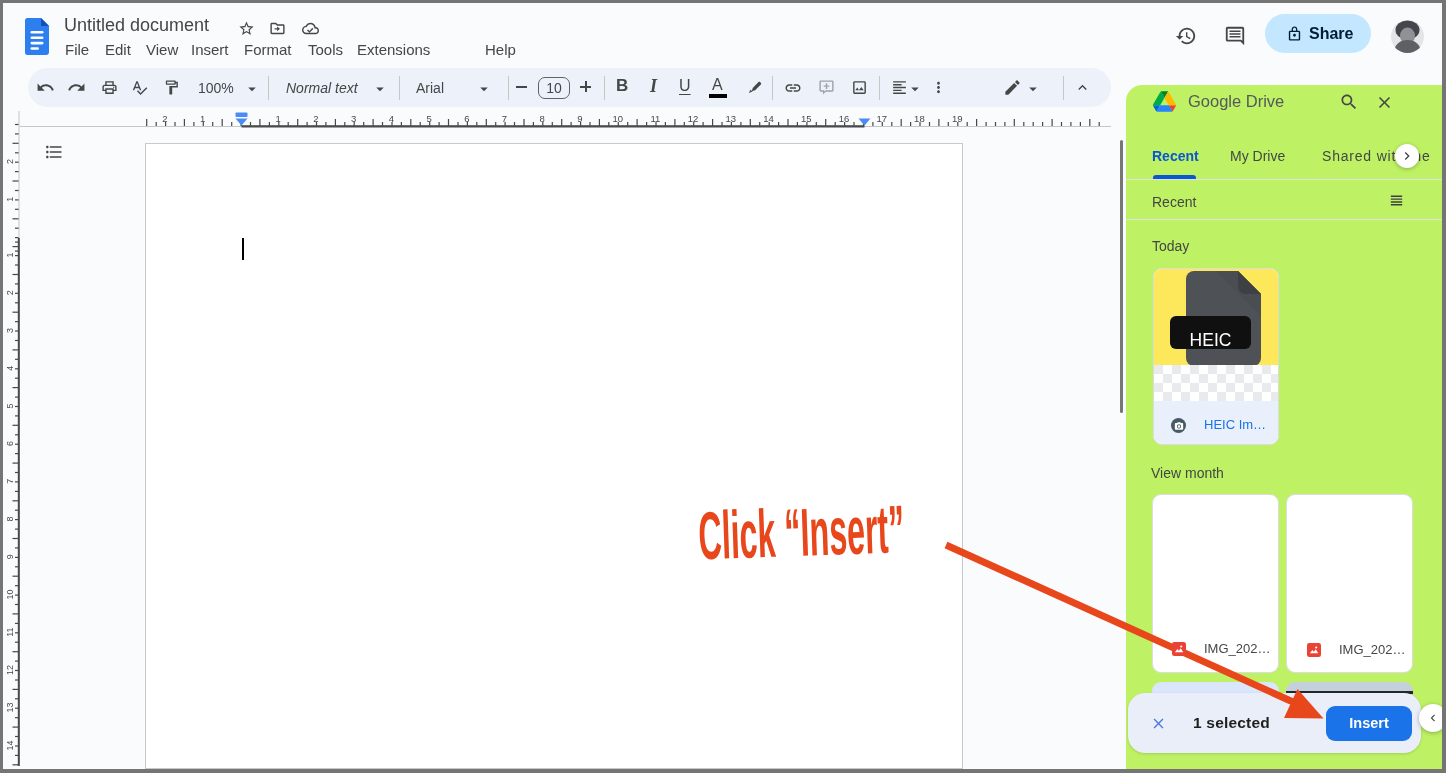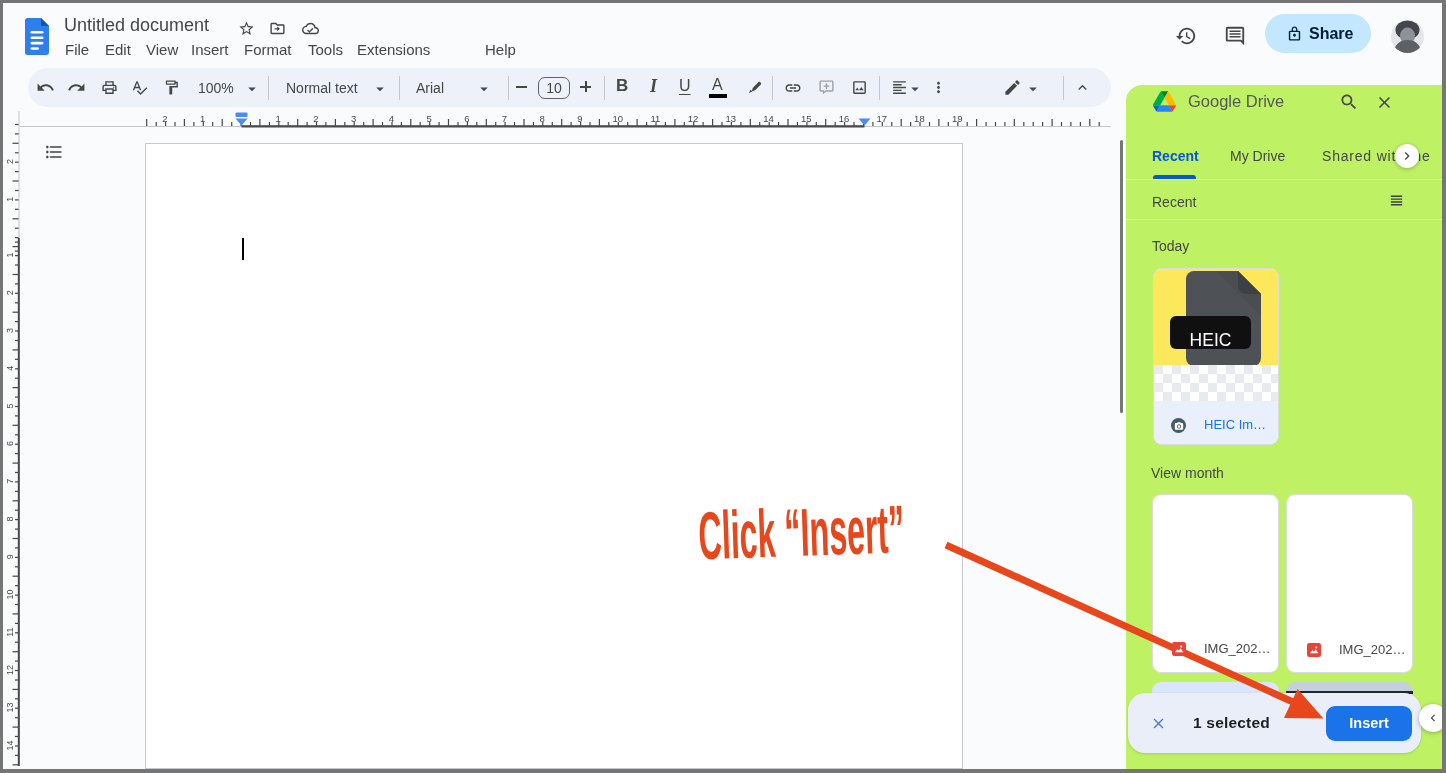--- a/index.html
+++ b/index.html
@@ -84,21 +84,21 @@
         <path d="M12.45 16h2.09L9.43 3H7.57L2.46 16h2.09l1.12-3h5.64l1.14 3zm-6.02-5L8.5 5.48 10.57 11H6.43zm15.16.59l-8.09 8.09L9.83 16l-1.41 1.41 5.09 5.09L23 13l-1.41-1.41z"></path>
       </svg>
     <svg class="ic" style="left:135px;top:11px;" width="17" height="17" viewBox="0 0 24 24" fill="#444746">
         <path d="M18 4V3c0-.55-.45-1-1-1H5c-.55 0-1 .45-1 1v4c0 .55.45 1 1 1h12c.55 0 1-.45 1-1V6h1v4H9v11c0 .55.45 1 1 1h2c.55 0 1-.45 1-1v-9h8V4h-3zm-2 2.2H5.8V3.8H16v2.4z"></path>
       </svg>
     <div class="abs" style="left:170px;top:12px;font-size:14px;color:#444746;">100%</div>
     <svg class="ic" style="left:215px;top:12px;" width="18" height="18" viewBox="0 0 24 24" fill="#444746">
         <path d="M7 10l5 5 5-5z"></path>
       </svg>
     <div class="abs" style="left:240px;top:8px;width:1px;height:24px;background:#c4c7c5;"></div>
-    <div class="abs" style="left:258px;top:12px;font-size:14px;color:#444746;">Normal text</div>
+    <div class="abs" style="left:258px;top:12px;font-size:14px;color:#444746;font-style:italic;">Normal text</div>
     <svg class="ic" style="left:343px;top:12px;" width="18" height="18" viewBox="0 0 24 24" fill="#444746">
         <path d="M7 10l5 5 5-5z"></path>
       </svg>
     <div class="abs" style="left:371px;top:8px;width:1px;height:24px;background:#c4c7c5;"></div>
     <div class="abs" style="left:388px;top:12px;font-size:14px;color:#444746;">Arial</div>
     <svg class="ic" style="left:447px;top:12px;" width="18" height="18" viewBox="0 0 24 24" fill="#444746">
         <path d="M7 10l5 5 5-5z"></path>
       </svg>
     <div class="abs" style="left:480px;top:8px;width:1px;height:24px;background:#c4c7c5;"></div>
     <div class="abs" style="left:488px;top:18px;width:11px;height:2px;background:#444746;"></div>

